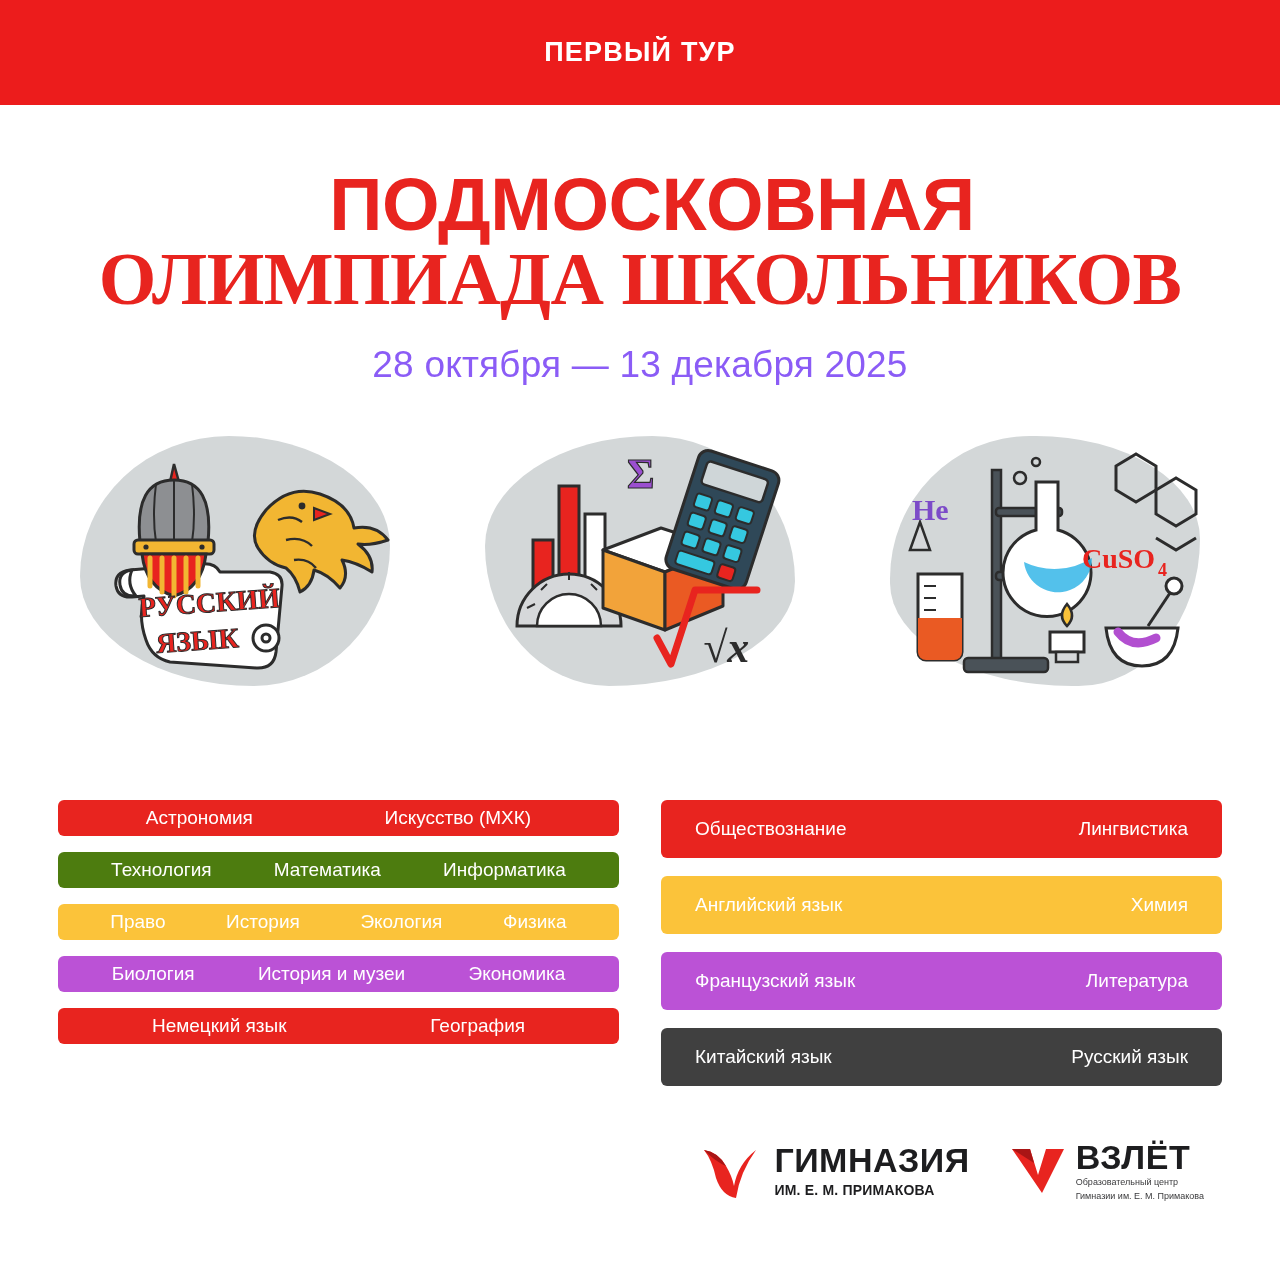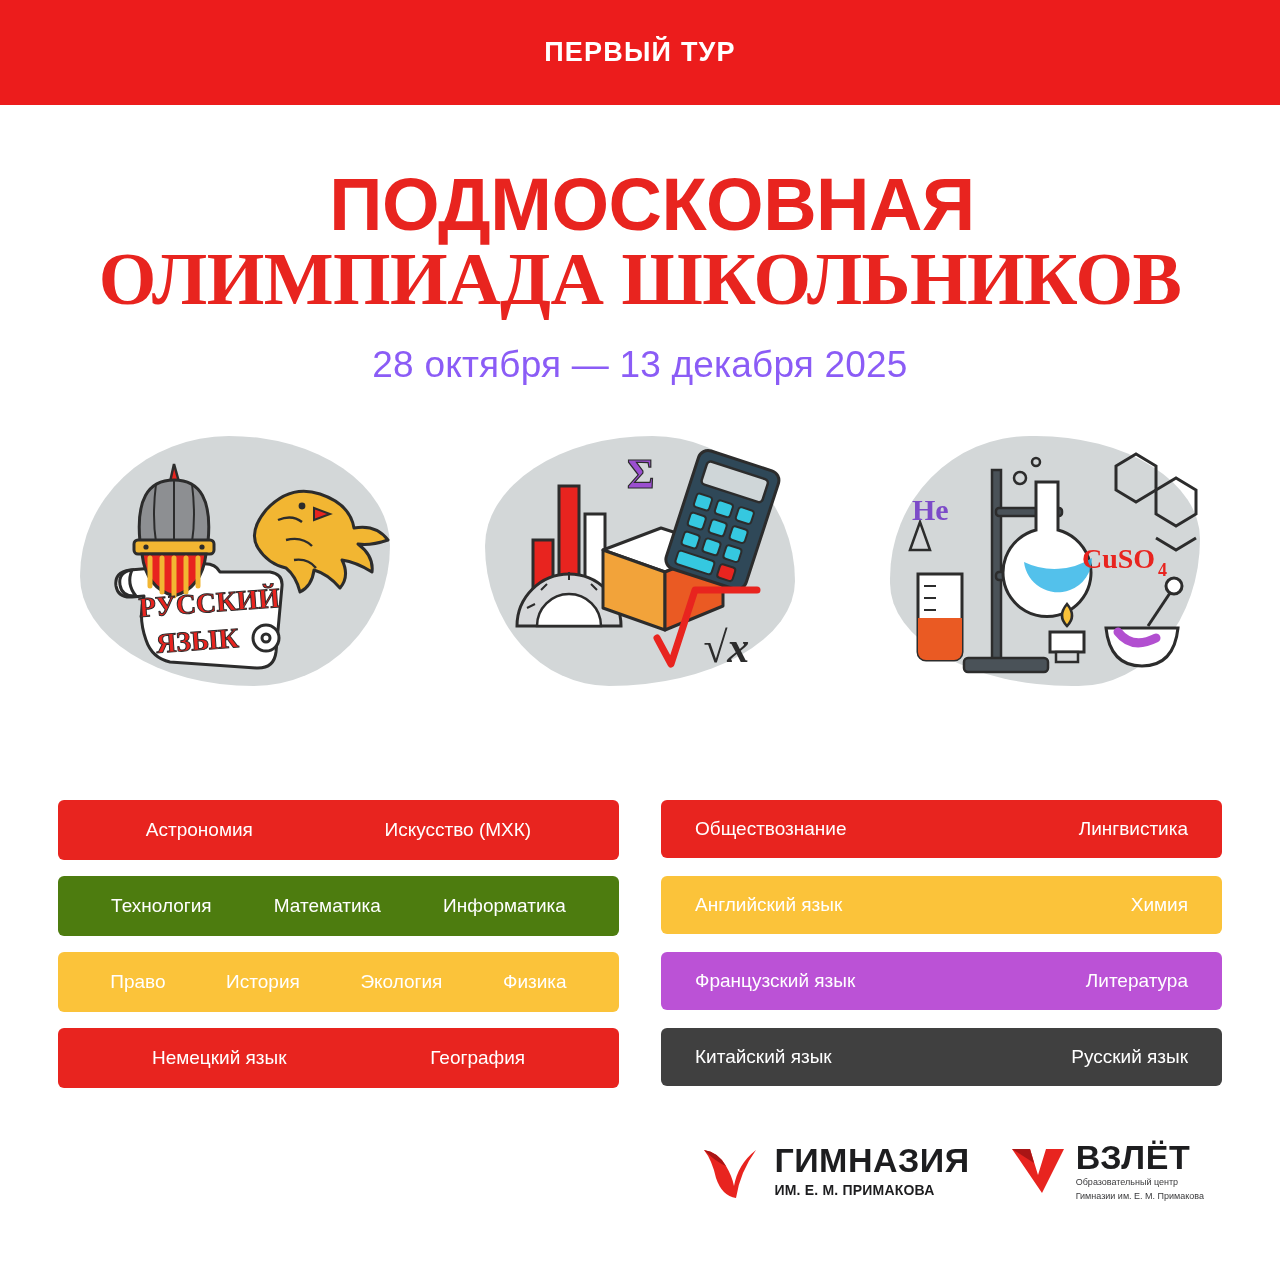--- a/index.html
+++ b/index.html
@@ -82,21 +82,21 @@
     top: 800px;
     display: flex;
     gap: 42px;
   }
   .col { flex: 1; display: flex; flex-direction: column; }
   .col-left .bar { margin-bottom: 16px; }
   .col-right .bar { margin-bottom: 18px; }
 
   .bar {
     border-radius: 6px;
-    height: 60px;
+    height: 36px;
     display: flex;
     align-items: center;
     justify-content: space-around;
     padding: 0 22px;
     box-sizing: border-box;
     color: #ffffff;
     font-size: 19px;
   }
   .col-right .bar { height: 58px; justify-content: space-between; padding: 0 34px; }
   .bar span { white-space: nowrap; }
@@ -270,20 +270,25 @@
       <span>Технология</span>
       <span>Математика</span>
       <span>Информатика</span>
     </div>
     <div class="bar" style="background:#fbc33a">
       <span>Право</span>
       <span>История</span>
       <span>Экология</span>
       <span>Физика</span>
     </div>
+    <div class="bar" style="background:#bb52d6">
+      <span>Биология</span>
+      <span>История и музеи</span>
+      <span>Экономика</span>
+    </div>
     <div class="bar" style="background:#e8241f">
       <span>Немецкий язык</span>
       <span>География</span>
     </div>
   </div>
 
   <div class="col col-right">
     <div class="bar" style="background:#e8241f">
       <span>Обществознание</span>
       <span>Лингвистика</span>

